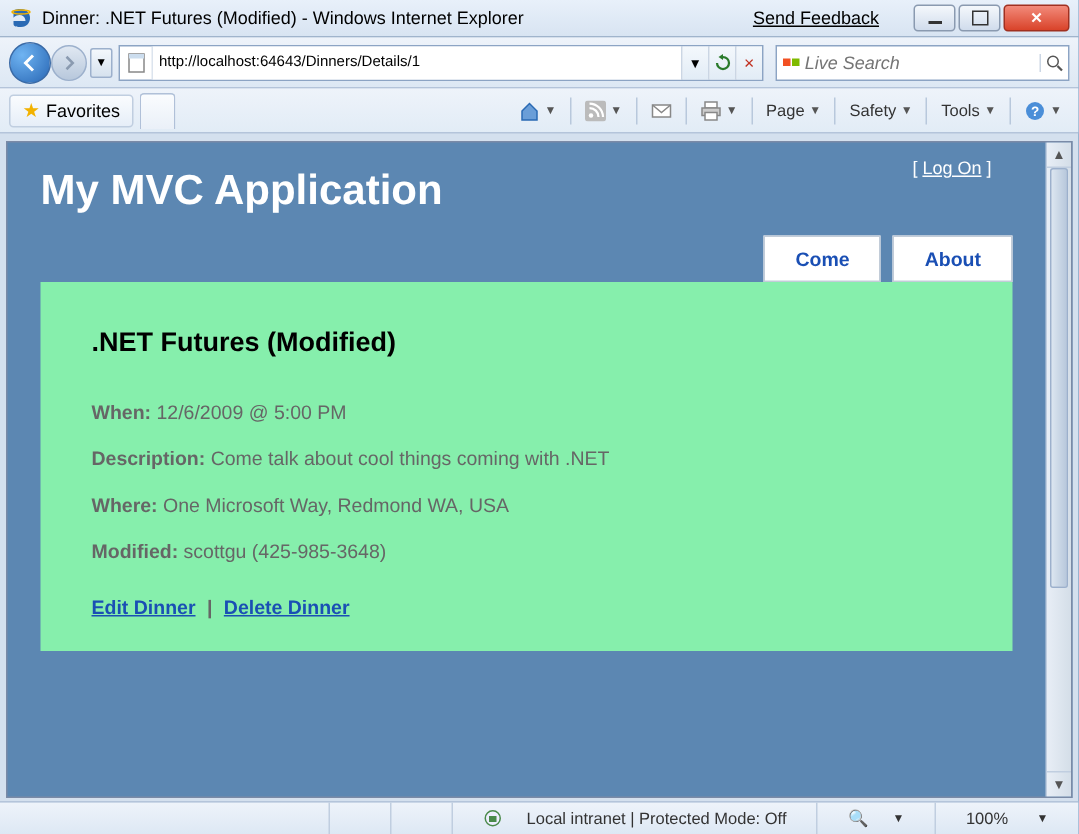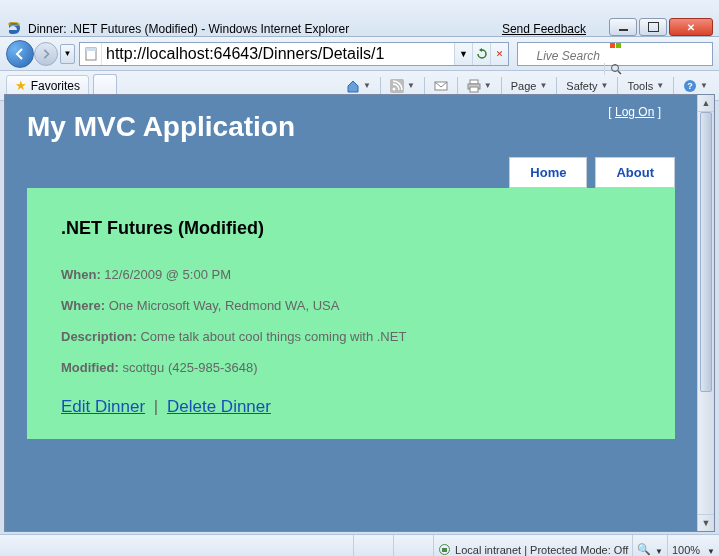--- a/index.html
+++ b/index.html
@@ -7,25 +7,25 @@
     font-family: "Segoe UI", Tahoma, sans-serif;
     font-size: 12px;
     background: #d4e0ee;
     width: 719px;
     height: 556px;
     overflow: hidden;
     position: relative;
   }
   
   .titlebar {
-    height: 37px;
+    height: 25px;
     background: linear-gradient(#e8f0fa, #d8e4f2);
     border-bottom: 1px solid #a0b4cc;
     display: flex;
-    align-items: flex-end;
+    align-items: center;
     padding: 0 6px;
   }
   .titlebar .favicon {
     width: 16px; height: 16px; margin-right: 6px;
     display: flex; align-items: center; justify-content: center;
     color: #2a6ab4; font-size: 13px;
   }
   .titlebar .title {
     flex: 1;
     font-size: 12px;
@@ -60,25 +60,25 @@
   .circle-btn {
     width:28px; height:28px; border-radius:50%;
     background: radial-gradient(circle at 30% 30%, #6fb4f2, #2866b4);
     border:1px solid #3a6aa6; display:flex; align-items:center; justify-content:center;
     color:#fff; cursor:pointer;
   }
   .circle-btn.small{ width:24px; height:24px; background:linear-gradient(#e0e8f2,#b8c8dc); color:#555; border-color:#9cb0cc;}
   .dd-arrow { width:15px; height:20px; border:1px solid #9cb0cc; border-radius:2px; background:linear-gradient(#f4f8fc,#d6e2ee); display:flex;align-items:center;justify-content:center;font-size:8px;cursor:pointer; margin-left:2px;}
   .addr-container { flex:1; height:24px; display:flex; border:1px solid #8ca4c4; background:#fff; }
   .addr-icon { width:22px; display:flex; align-items:center; justify-content:center; color:#2a6ab4; border-right:1px solid #dce4ee;}
-  .addr-input { flex:1; border:none; outline:none; padding:0 4px; font-size:16px; font-family:inherit;}
+  .addr-input { flex:1; border:none; outline:none; padding:0 4px; font-size:10px; font-family:inherit;}
   .addr-btn { width:18px; border-left:1px solid #cbd6e4; display:flex;align-items:center;justify-content:center; font-size:9px; cursor:pointer; background:linear-gradient(#f4f8fc,#e2ecf6);}
   .addr-btn.refresh { color:#2a7a2a;}
   .addr-btn.stop { color:#c03020;}
-  .searchbox { width:196px; height:24px; border:1px solid #8ca4c4; background:#fff; display:flex; align-items:center; margin-left:4px;flex-direction:column;}
+  .searchbox { width:196px; height:24px; border:1px solid #8ca4c4; background:#fff; display:flex; align-items:center; margin-left:4px;}
   .searchbox .sicon { width:22px; display:flex;align-items:center;justify-content:center;}
   .searchbox input { flex:1; border:none; outline:none; font-size:12px; color:#888; font-style:italic;}
   .searchbox .sgo { width:22px; border-left:1px solid #cbd6e4; display:flex;align-items:center;justify-content:center;font-size:11px;cursor:pointer; color:#555;}
   .wflag{ display:flex;}
   .wflag span{ width:5px;height:5px; margin:0.5px;}
   
   .toolrow {
     height:30px; display:flex; align-items:center; padding:0 6px;
     background: linear-gradient(#eef3fa,#e2ecf6);
     border-bottom:1px solid #b4c4da; gap:2px;
@@ -103,30 +103,30 @@
   .hdr { padding:10px 22px 0 22px; position:relative;}
   .logon { position:absolute; right:36px; top:10px; color:#fff; font-size:12px;}
   .logon a { color:#fff; text-decoration:underline; cursor:pointer;}
   .apptitle { color:#fff; font-size:28px; font-weight:bold; font-family:Arial,sans-serif; margin-top:6px;}
   .navtabs { display:flex; justify-content:flex-end; gap:8px; padding:14px 22px 0 22px;}
   .navtab { background:#fff; border:1px solid #c2ccd8; padding:7px 20px; color:#1a4fb4; font-weight:bold; font-size:13px; cursor:pointer;}
   .content-card { background:#86efac; margin:0 22px 16px 22px; padding:30px 34px 22px 34px;}
   .content-card h2{ font-size:18px; font-weight:bold; color:#000; margin-bottom:28px; font-family:Arial,sans-serif;}
   .content-card p{ margin:16px 0; color:#666; font-size:13px;}
   .content-card p strong{ color:#666; font-weight:bold;}
-  .action-links { margin-top:22px; font-size:17px;}
+  .action-links { margin-top:22px; font-size:13px;font-weight:bold;}
   .action-links a{ color:#1a4fb4; text-decoration:underline; cursor:pointer;}
   .action-links .pipe{ color:#666; margin:0 4px;}
   
   .statusbar {
     position:absolute; bottom:0; left:0; right:0; height:22px;
     background:linear-gradient(#eef3fa,#dde8f4); border-top:1px solid #b4c4da;
     display:flex; align-items:center; font-size:11px; color:#333;
   }
-  .statusbar .cell{ border-left:1px solid #c0cee0; height:100%; display:flex;align-items:flex-end; padding:0 4px; gap:4px;}
+  .statusbar .cell{ border-left:1px solid #c0cee0; height:100%; display:flex;align-items:center; padding:0 20px; gap:16px;}
   .statusbar .flex{ flex:1;}
   .zone-icon{ color:#4a8a4a; font-size:11px;}
   svg{display:block;}
 </style>
 </head>
 <body>
 
 <div class="titlebar">
   <span class="favicon">
     <svg width="14" height="14" viewBox="0 0 14 14">
@@ -258,28 +258,28 @@
 
 <div class="viewport">
   <div class="page">
     <div class="hdr">
       <div class="logon">
         <span>[ </span><a>Log On</a><span> ]</span>
       </div>
       <div class="apptitle">My MVC Application</div>
     </div>
     <div class="navtabs">
-      <div class="navtab">Home</div>
+      <div class="navtab">Come</div>
       <div class="navtab">About</div>
     </div>
     <div class="content-card">
       <h2>.NET Futures (Modified)</h2>
       <p><strong>When:</strong><span> 12/6/2009 @ 5:00 PM</span></p>
+      <p><strong>Description:</strong><span> Come talk about cool things coming with .NET</span></p>
       <p><strong>Where:</strong><span> One Microsoft Way, Redmond WA, USA</span></p>
-      <p><strong>Description:</strong><span> Come talk about cool things coming with .NET</span></p>
       <p><strong>Modified:</strong><span> scottgu (425-985-3648)</span></p>
       <div class="action-links">
         <a>Edit Dinner</a><span class="pipe"> | </span><a>Delete Dinner</a>
       </div>
     </div>
   </div>
   <div class="scrollbar-v">
     <div class="scroll-arrow">▲</div>
     <div class="scroll-thumb"></div>
     <div class="scroll-arrow bot">▼</div>

